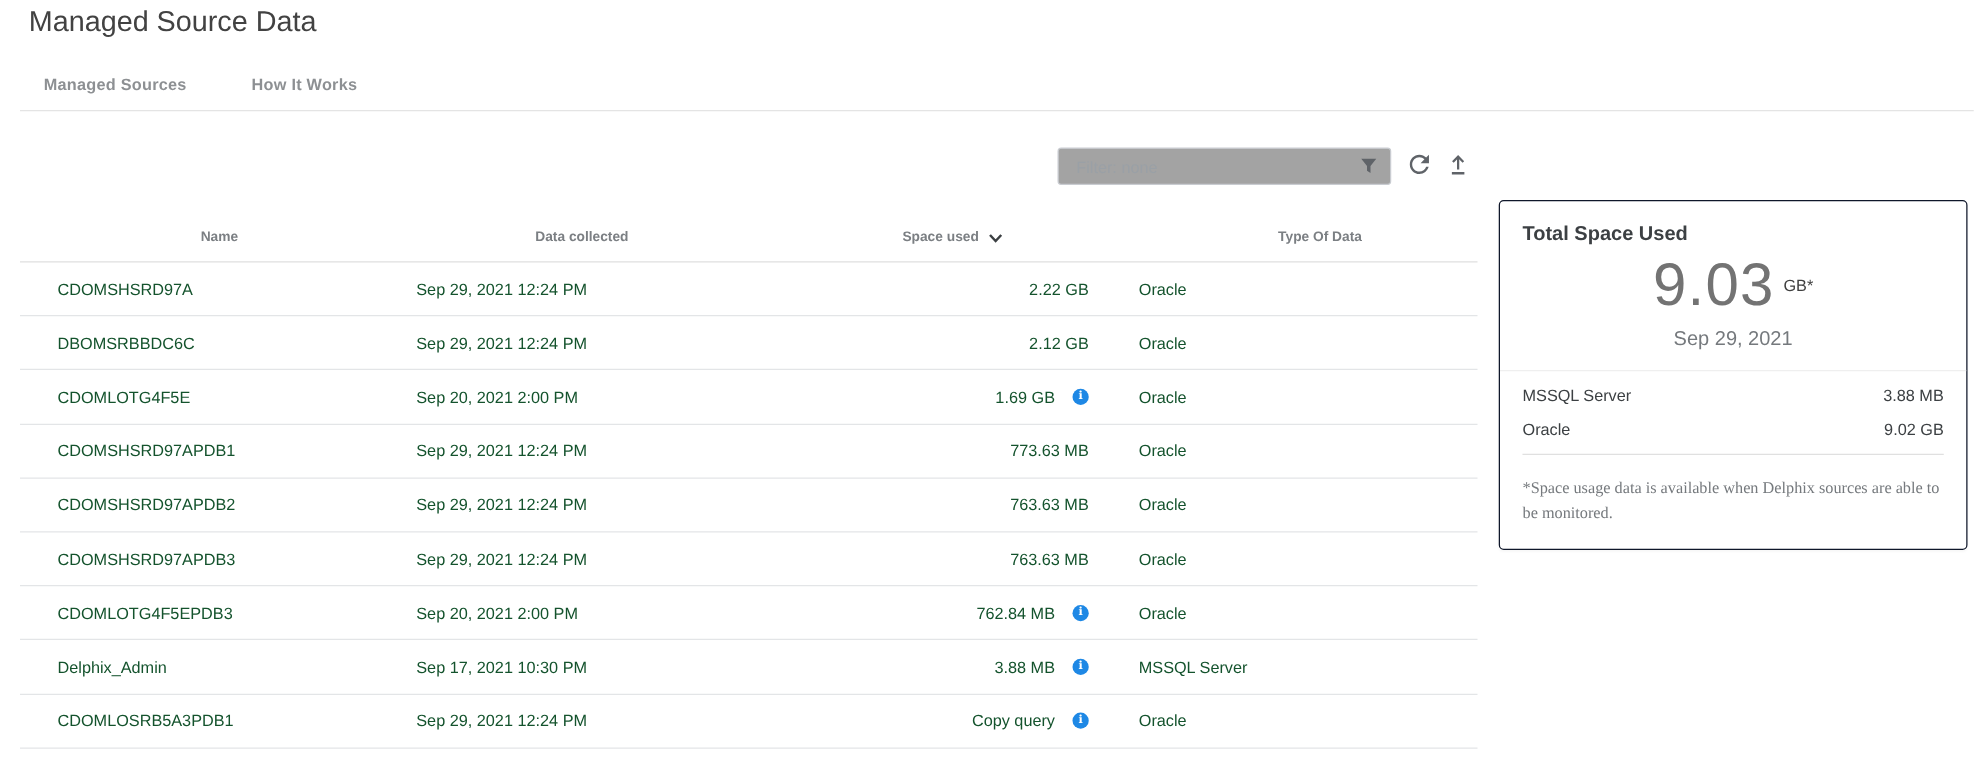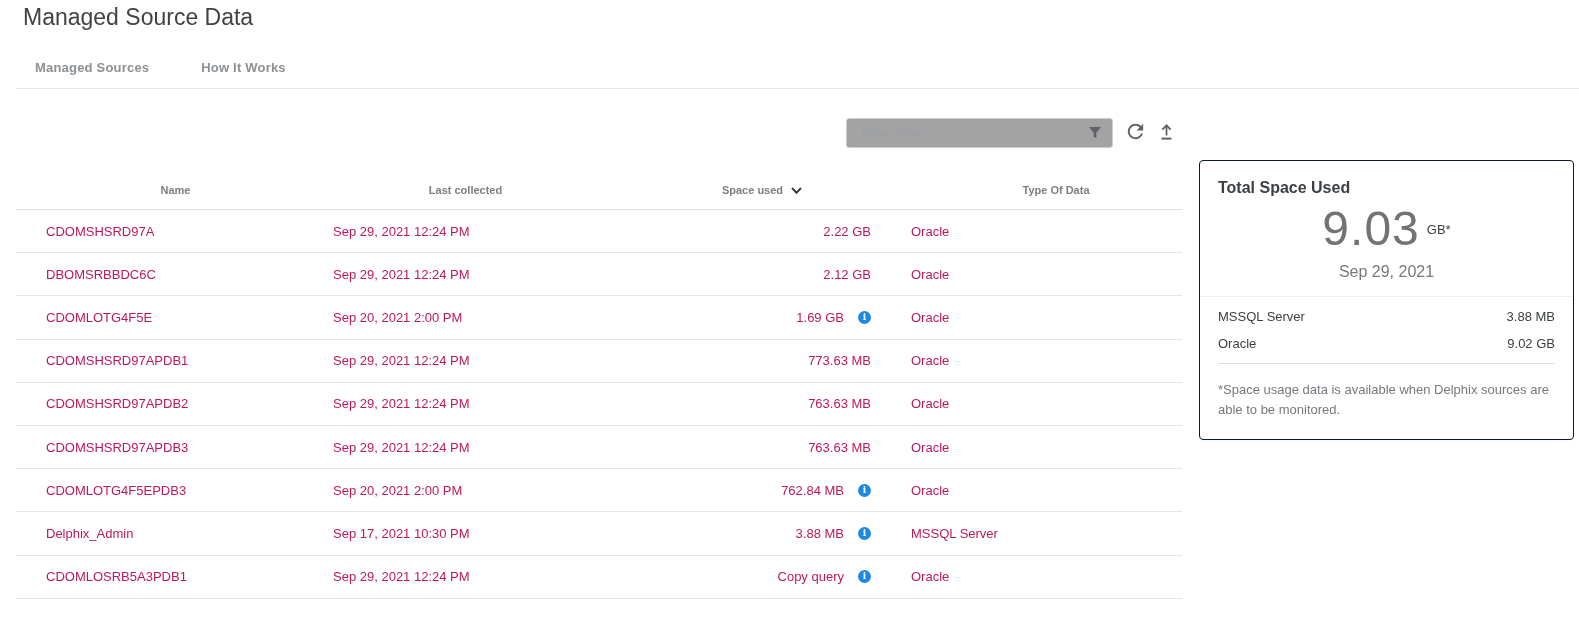--- a/index.html
+++ b/index.html
@@ -65,21 +65,21 @@
   .thead { height: 39px; border-bottom: 1px solid #e0e0e0; }
   .th {
     font-size: 11px; font-weight: bold; color: #7b7f83; text-align: center;
     cursor: pointer;
     padding-left: 44px;
   }
   .th-space { display: flex; align-items: center; justify-content: center; gap: 6px; }
   .sort-icon { display: inline-block; width: 15px; height: 15px; cursor: pointer; }
   .trow {
     height: 43.2px; border-bottom: 1px solid #e3e5e7;
-    font-size: 13px; color: #be185d; cursor: pointer;
+    font-size: 13px; color: #14532d; cursor: pointer;
   }
   .td-name { padding-left: 30px; }
   .td-date { padding-left: 42px; }
   .td-space {
     display: flex; justify-content: flex-end; align-items: center;
     padding-right: 15px; gap: 14px;
   }
   .td-type { padding-left: 25px; }
   .info-icon {
     width: 13px; height: 13px; border-radius: 50%;
@@ -111,21 +111,21 @@
   .panel-date { text-align: center; font-size: 16px; color: #75797d; margin-top: 7px; }
   .panel-breakdown {
     margin-top: 15px; border-top: 1px solid #efefef; padding: 12px 18px 0;
   }
   .pb-row {
     display: flex; justify-content: space-between;
     font-size: 13px; color: #3c4043; margin-bottom: 12px;
   }
   .panel-divider { margin: 2px 18px 0; border-top: 1px solid #e0e0e0; }
   .panel-footnote {
-    margin: 16px 18px 18px; font-size: 13px; color: #75797d; line-height: 1.55;
+    margin: 16px 18px 18px; font-size: 13px; color: #75797d; line-height: 1.55; font-family: Liberation Serif, serif;
   }
 
   .icon-svg { display: block; }
 </style>
 </head>
 <body>
 
 <div class="page">
 
   <div class="page-title">Managed Source Data</div>
@@ -159,21 +159,21 @@
           <path d="M6.3 8.6 L10.5 4.3 L14.7 8.6"></path>
           <path d="M5.5 17.6 H15.5" stroke-width="2"></path>
         </g>
       </svg>
     </span>
   </button>
 
   <div class="table">
     <div class="thead">
       <div class="th">Name</div>
-      <div class="th">Last collected</div>
+      <div class="th">Data collected</div>
       <div class="th th-space">
         <span>Space used</span>
         <span class="sort-icon">
           <svg class="icon-svg" width="15" height="15" viewBox="0 0 15 15">
             <path d="M3 5 L7.5 9.8 L12 5" fill="none" stroke="#3c4043" stroke-width="2"></path>
           </svg>
         </span>
       </div>
       <div class="th">Type Of Data</div>
     </div>

